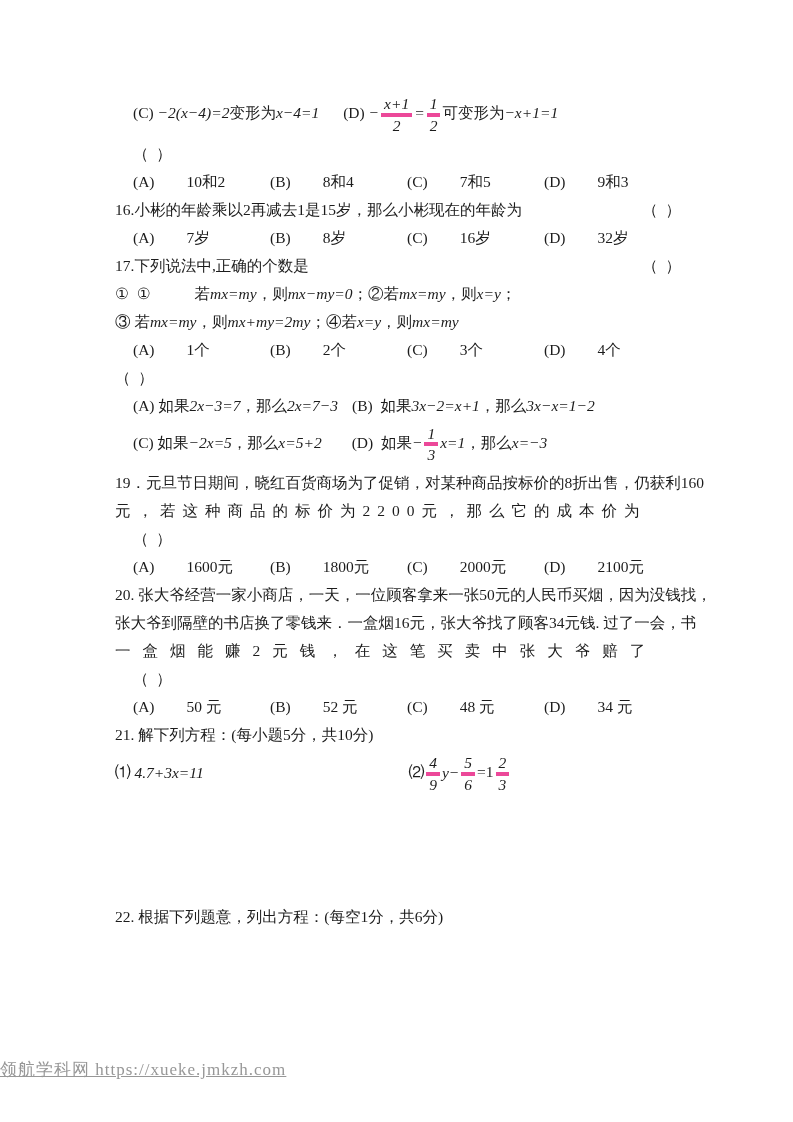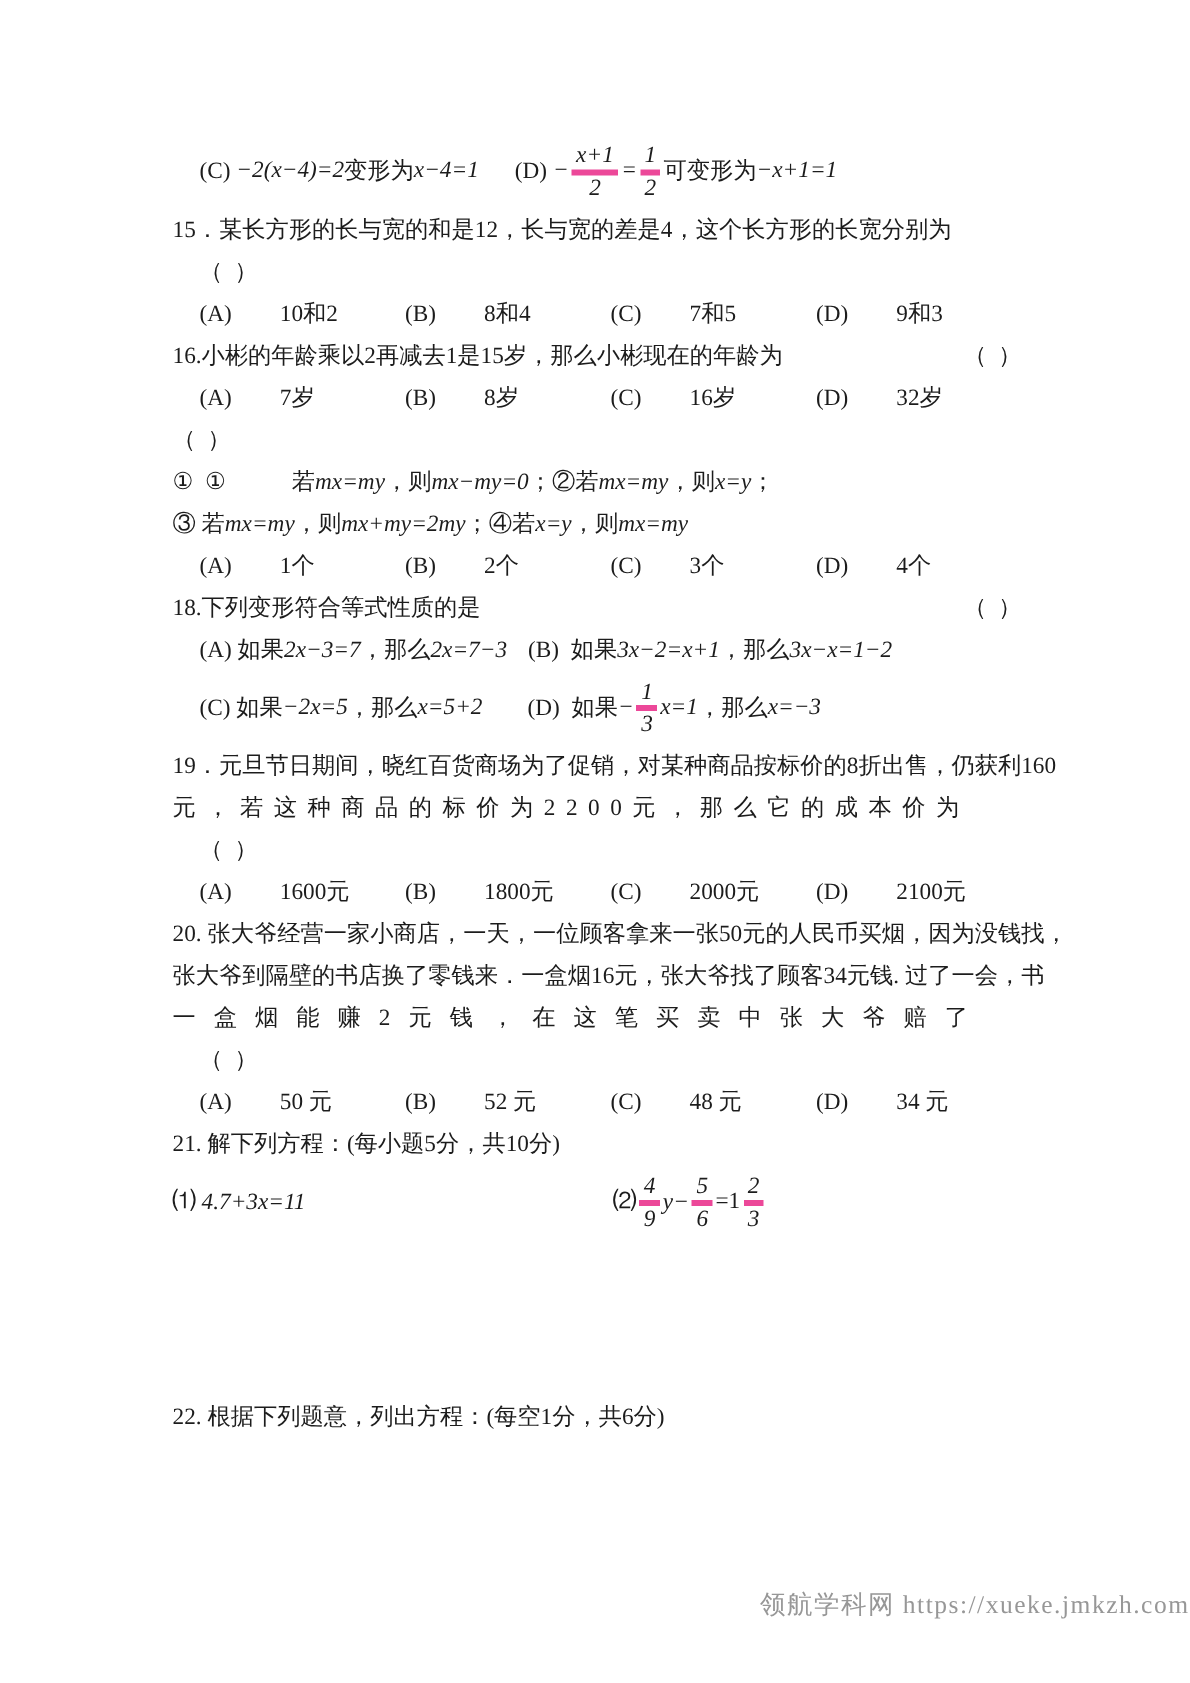--- a/index.html
+++ b/index.html
@@ -44,39 +44,39 @@
   .fden { padding: 0 3px; }
   .gap { display: inline-block; height: 1px; }
   .ls7  { letter-spacing: 7px; }
   .ls13 { letter-spacing: 12px; }
   .mt-xl { margin-top: 104px; }
   .footer {
     position: absolute;
     left: 0;
     right: 0;
     top: 1058px;
-    text-align: right;
+    text-align: left;
     color: #979797;
     font-size: 17px;
     letter-spacing: 1px;
+    text-decoration: underline;
   }
 </style>
 </head>
 <body>
 
 <div class="page">
   <div class="content" id="doc">
       <div class="line indent tall"><span>(C) </span><span class="math">−2(x−4)=2</span><span>变形为</span><span class="math">x−4=1</span><span class="gap" style="width: 24px;"></span><span>(D) </span><span class="math">−</span><span class="frac">
           <span class="fnum">x+1</span>
           <span class="fden">2</span>
         </span><span class="math">=</span><span class="frac">
           <span class="fnum">1</span>
           <span class="fden">2</span>
         </span><span>可变形为</span><span class="math">−x+1=1</span></div>
-      <div class="line">15．某长方形的长与宽的和是12，长与宽的差是4，这个长方形的长宽分别为</div>
       <div class="line indent">（&nbsp;&nbsp;）</div>
       <div class="line options">
         <span class="opt">
           <span class="olab">(A)</span>
           <span>10和2</span>
         </span>
         <span class="opt">
           <span class="olab">(B)</span>
           <span>8和4</span>
         </span>
@@ -105,20 +105,21 @@
         <span class="opt">
           <span class="olab">(C)</span>
           <span>16岁</span>
         </span>
         <span class="opt">
           <span class="olab">(D)</span>
           <span>32岁</span>
         </span>
       </div>
       <div class="line split">
+        <span>17.下列说法中,正确的个数是</span>
         <span>（&nbsp;&nbsp;）</span>
       </div>
       <div class="line"><span>①&nbsp;&nbsp;①</span><span class="gap" style="width: 44px;"></span><span>若</span><span class="math">mx=my</span><span>，则</span><span class="math">mx−my=0</span><span>；②若</span><span class="math">mx=my</span><span>，则</span><span class="math">x=y</span><span>；</span></div>
       <div class="line"><span>③ 若</span><span class="math">mx=my</span><span>，则</span><span class="math">mx+my=2my</span><span>；④若</span><span class="math">x=y</span><span>，则</span><span class="math">mx=my</span></div>
       <div class="line options">
         <span class="opt">
           <span class="olab">(A)</span>
           <span>1个</span>
         </span>
         <span class="opt">
@@ -128,21 +129,20 @@
         <span class="opt">
           <span class="olab">(C)</span>
           <span>3个</span>
         </span>
         <span class="opt">
           <span class="olab">(D)</span>
           <span>4个</span>
         </span>
       </div>
       <div class="line split">
-        <span>18.下列变形符合等式性质的是</span>
         <span>（&nbsp;&nbsp;）</span>
       </div>
       <div class="line indent"><span>(A) 如果</span><span class="math">2x−3=7</span><span>，那么</span><span class="math">2x=7−3</span><span class="gap" style="width: 14px;"></span><span>(B)&nbsp;&nbsp;如果</span><span class="math">3x−2=x+1</span><span>，那么</span><span class="math">3x−x=1−2</span></div>
       <div class="line indent tall"><span>(C) 如果</span><span class="math">−2x=5</span><span>，那么</span><span class="math">x=5+2</span><span class="gap" style="width: 30px;"></span><span>(D)&nbsp;&nbsp;如果</span><span class="math">−</span><span class="frac">
           <span class="fnum">1</span>
           <span class="fden">3</span>
         </span><span class="math">x=1</span><span>，那么</span><span class="math">x=−3</span></div>
       <div class="line">19．元旦节日期间，晓红百货商场为了促销，对某种商品按标价的8折出售，仍获利160</div>
       <div class="line ls7">元，若这种商品的标价为2200元，那么它的成本价为</div>
       <div class="line indent">（&nbsp;&nbsp;）</div>

